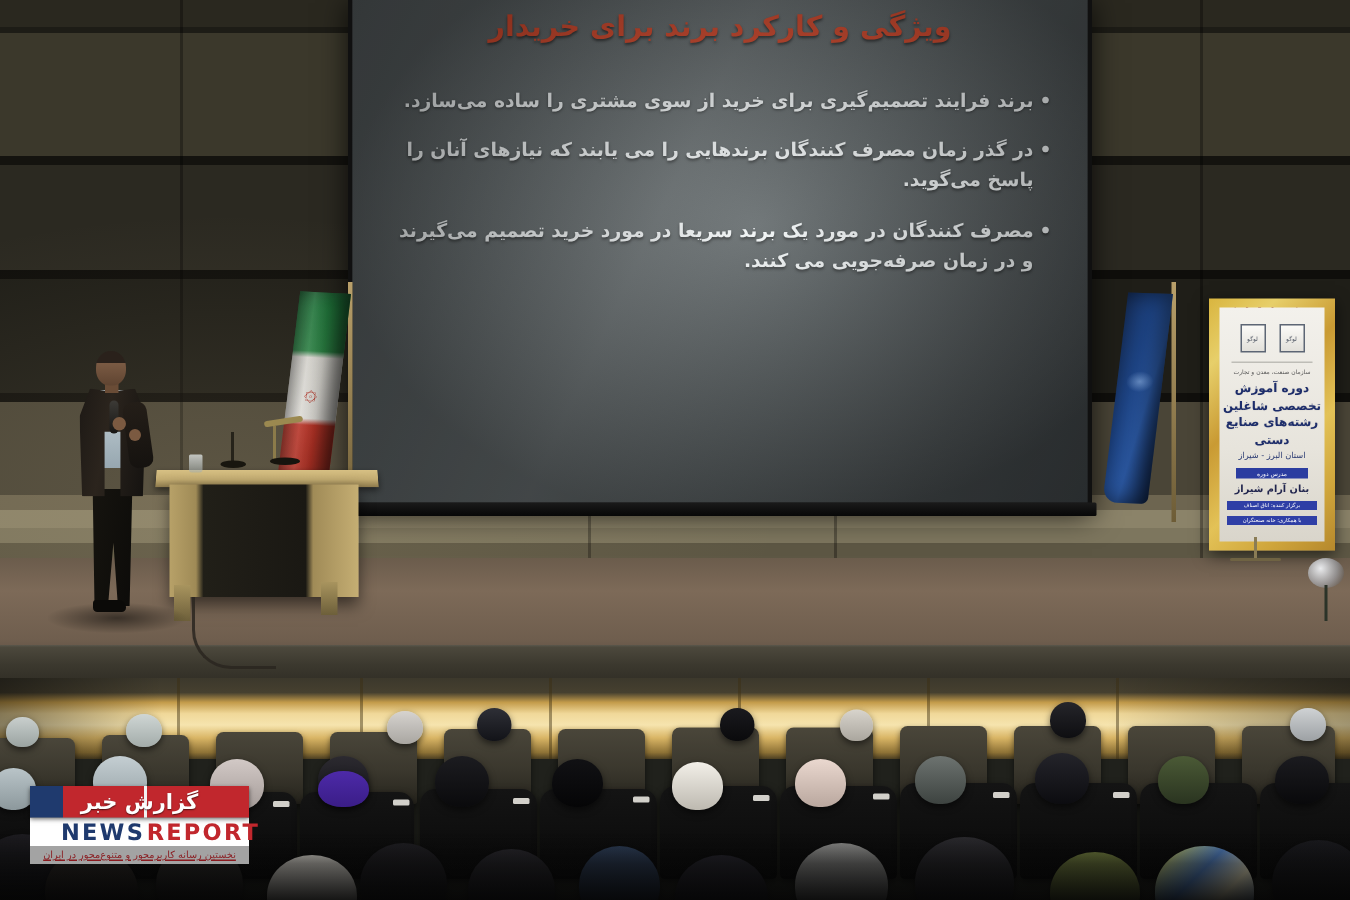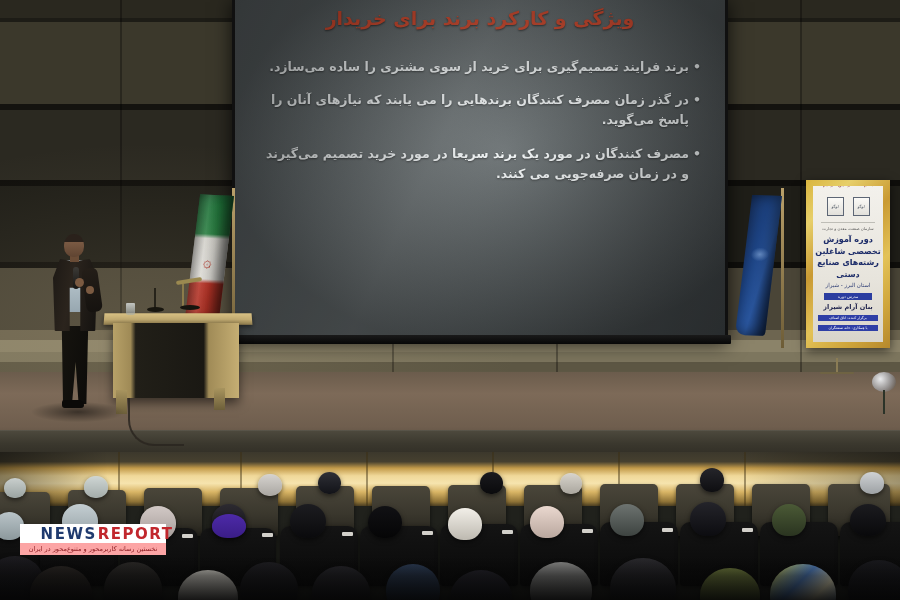--- a/index.html
+++ b/index.html
@@ -264,21 +264,21 @@
              background: linear-gradient(100deg,#16140f,#0c0b09);
              clip-path: polygon(6% 0%, 94% 0%, 88% 100%, 62% 100%, 52% 46%, 40% 100%, 10% 100%); }
   .sp-shoe { position: absolute; left: 14px; top: 166px; width: 22px; height: 8px;
              border-radius: 3px 7px 4px 4px; background: #0b0a08; }
   .sp-shadow{ position: absolute; left: -16px; top: 168px; width: 92px; height: 20px;
              background: radial-gradient(ellipse at center, rgba(0,0,0,0.50), rgba(0,0,0,0) 72%); }
 
   
   .banner {
     position: absolute;
-    left: 806px; top: 180px;
+    left: 806px; top: 199px;
     width: 84px; height: 168px;
     background: linear-gradient(135deg,#d9b53f 0%, #e7cf6a 18%, #c99a33 40%,
                                 #e3c257 62%, #cfa53b 82%, #b5882c 100%);
     padding: 6px 7px;
     box-sizing: border-box;
     box-shadow: 0 3px 10px rgba(0,0,0,0.6);
   }
   .banner-inner {
     width: 100%; height: 100%;
     background: linear-gradient(180deg,#f3f1ec 0%, #e7e4dc 60%, #d9d5cb 100%);
@@ -410,24 +410,24 @@
   }
   .wm-row2 {
     background: #ffffff;
     height: 19px;
     display: flex; align-items: center; justify-content: center;
     gap: 1px;
   }
   .wm-news { color: #1f3a6e; font-size: 15px; font-weight: 700; letter-spacing: 1.5px; padding-left: 28px; }
   .wm-report { color: #c1272d; font-size: 15px; font-weight: 700; letter-spacing: 1.5px; }
   .wm-row3 {
-    background: #fca5a5;
+    background: #a3a3a3;
     height: 12px;
     display: flex; align-items: center; justify-content: center;
-    color: #8a1a1f; font-size: 6.5px; direction: rtl;
+    color: #8a1a1f; font-size: 6.5px; direction: rtl; text-decoration: underline;
   }
 </style>
 </head>
 <body>
 
 <div id="stage">
 
   <div class="wall"></div>
   <div class="wall-vseam" style="left:120px"></div>
   <div class="wall-vseam" style="left:392px"></div>
@@ -599,20 +599,29 @@
     <div class="head" style="left:530px; top:92px; width:62px; height:56px; background:linear-gradient(180deg,#8e8e8c,#4f4f4e);"></div>
     <div class="head" style="left:610px; top:88px; width:66px; height:60px; background:linear-gradient(180deg,#2b2a2e,#0d0d10);"></div>
     <div class="head" style="left:700px; top:98px; width:60px; height:54px; background:linear-gradient(180deg,#6e7a3c,#3b4220);"></div>
     <div class="head" style="left:770px; top:94px; width:66px; height:60px; background:linear-gradient(135deg,#d9d04c 0%, #4f7dbe 38%, #e8e2c0 62%, #3a63a6 100%);"></div>
     <div class="head" style="left:848px; top:90px; width:62px; height:58px; background:linear-gradient(180deg,#1a1a1e,#08080a);"></div>
 
     <div class="foreground-dark" style="top:86px;"></div>
   </div>
 
   <div class="watermark">
+    <div style="position:relative">
+      <div class="wm-row1">
+        <div class="wm-blue"></div>
+        <div class="wm-red1"></div>
+        <div class="wm-white"></div>
+        <div class="wm-red2"></div>
+      </div>
+      <div class="wm-fa">گزارش خبر</div>
+    </div>
     <div class="wm-row2">
       <span class="wm-news">NEWS</span>
       <span class="wm-report">REPORT</span>
     </div>
     <div class="wm-row3">نخستین رسانه کاربرمحور و متنوع‌محور در ایران</div>
   </div>
 
 </div>
 
 </body></html>

